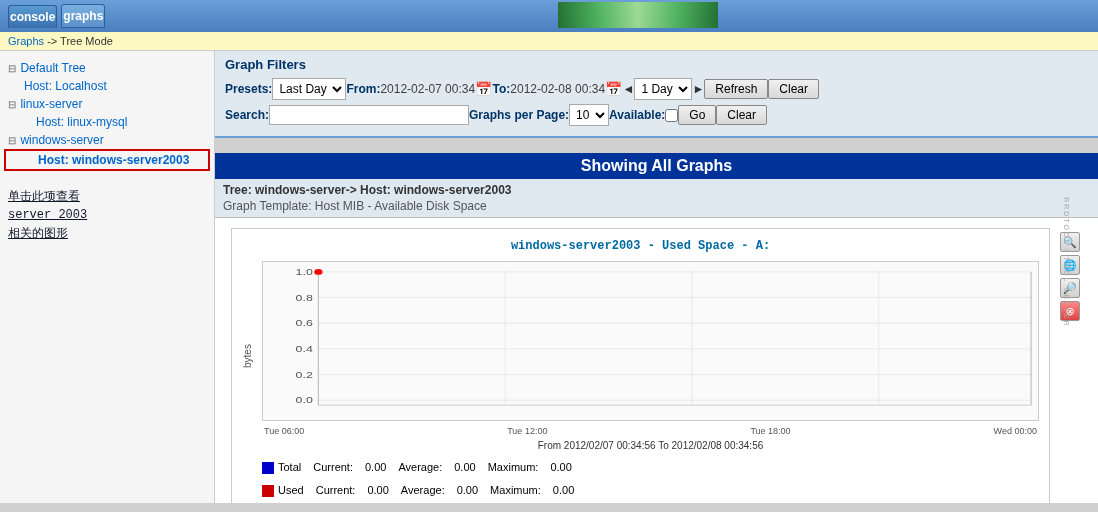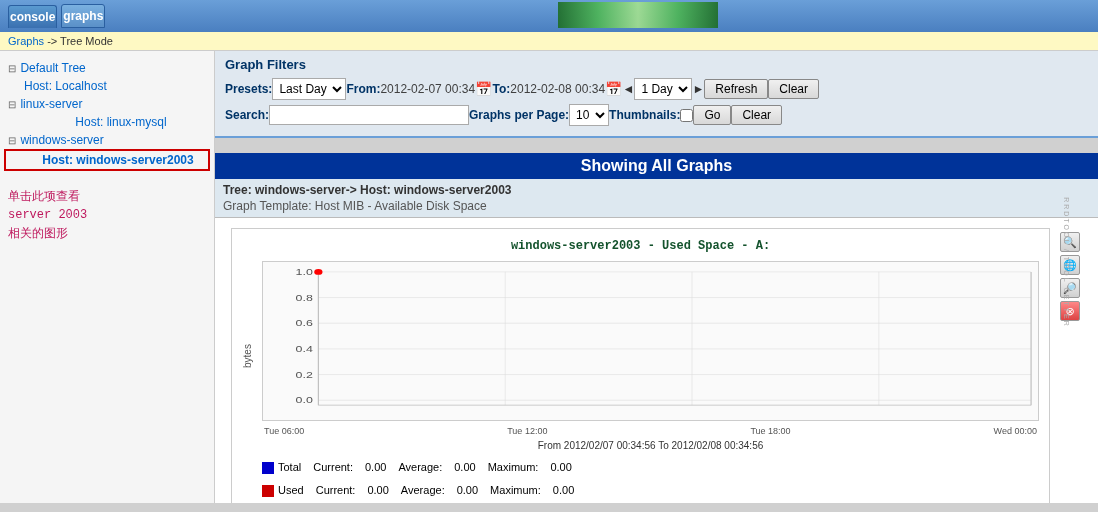--- a/index.html
+++ b/index.html
@@ -59,39 +59,40 @@
     .tree-item {
       padding: 2px 4px;
       cursor: pointer;
       color: #333;
       font-size: 12px;
       display: flex;
       align-items: center;
       gap: 4px;
     }
     .tree-item.child { padding-left: 20px; }
-    .tree-item.child2 { padding-left: 32px; justify-content: center; }
+    .tree-item.child2 { padding-left: 32px; }
     .tree-item a { color: #0066cc; text-decoration: none; }
     .tree-expand { font-size: 10px; color: #666; }
 
     
     .selected-host {
       border: 2px solid #cc0000;
       padding: 2px 10px;
       padding-left: 32px;
       font-weight: bold;
     }
 
     
     .annotation {
       margin-top: 12px;
       padding: 4px;
       font-size: 12px;
-      color: #be185d;
+      color: #0f172a;
       line-height: 1.5;
+      text-decoration: underline;
     }
     .annotation span { font-family: 'Courier New', monospace; }
 
     
     .right-panel {
       flex: 1;
       overflow-y: auto;
     }
 
     
@@ -184,21 +185,21 @@
       flex: 1;
       padding: 10px;
       position: relative;
       background: white;
     }
     .graph-title {
       text-align: center;
       font-family: 'Courier New', monospace;
       font-size: 12px;
       font-weight: bold;
-      color: #14532d;
+      color: #0369a1;
       margin-bottom: 8px;
     }
 
     
     .chart-area {
       display: flex;
       gap: 4px;
     }
     .y-axis-label {
       writing-mode: vertical-rl;
@@ -360,21 +361,21 @@
         <button class="filter-btn">Clear</button>
       </div>
 
       <div class="filter-row">
         <span class="filter-label">Search:</span>
         <input type="text" class="filter-input" style="width: 200px;">
         <span class="filter-label">Graphs per Page:</span>
         <select class="filter-select">
           <option>10</option>
         </select>
-        <span class="filter-label">Thumbnails:</span>
+        <span class="filter-label">Available:</span>
         <input type="checkbox" style="">
         <button class="filter-btn">Go</button>
         <button class="filter-btn">Clear</button>
       </div>
     </div>
 
     <div class="showing-bar">Showing All Graphs</div>
 
     <div class="graph-header">
       <div class="tree-path">

